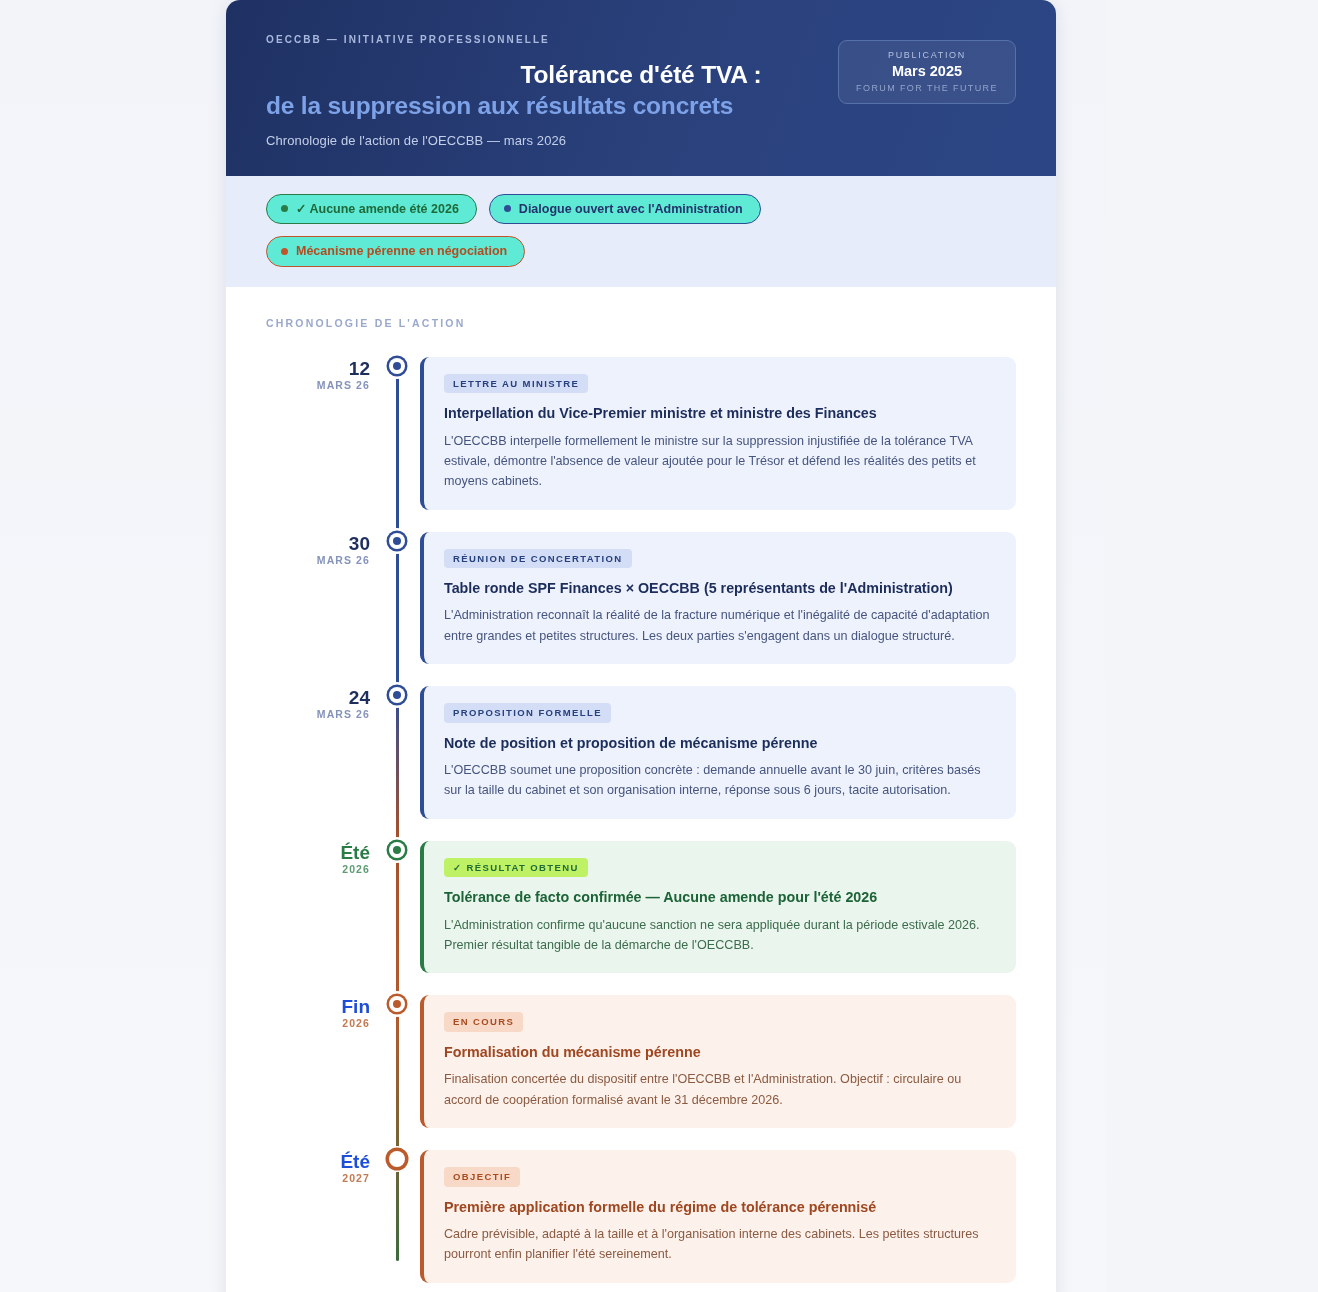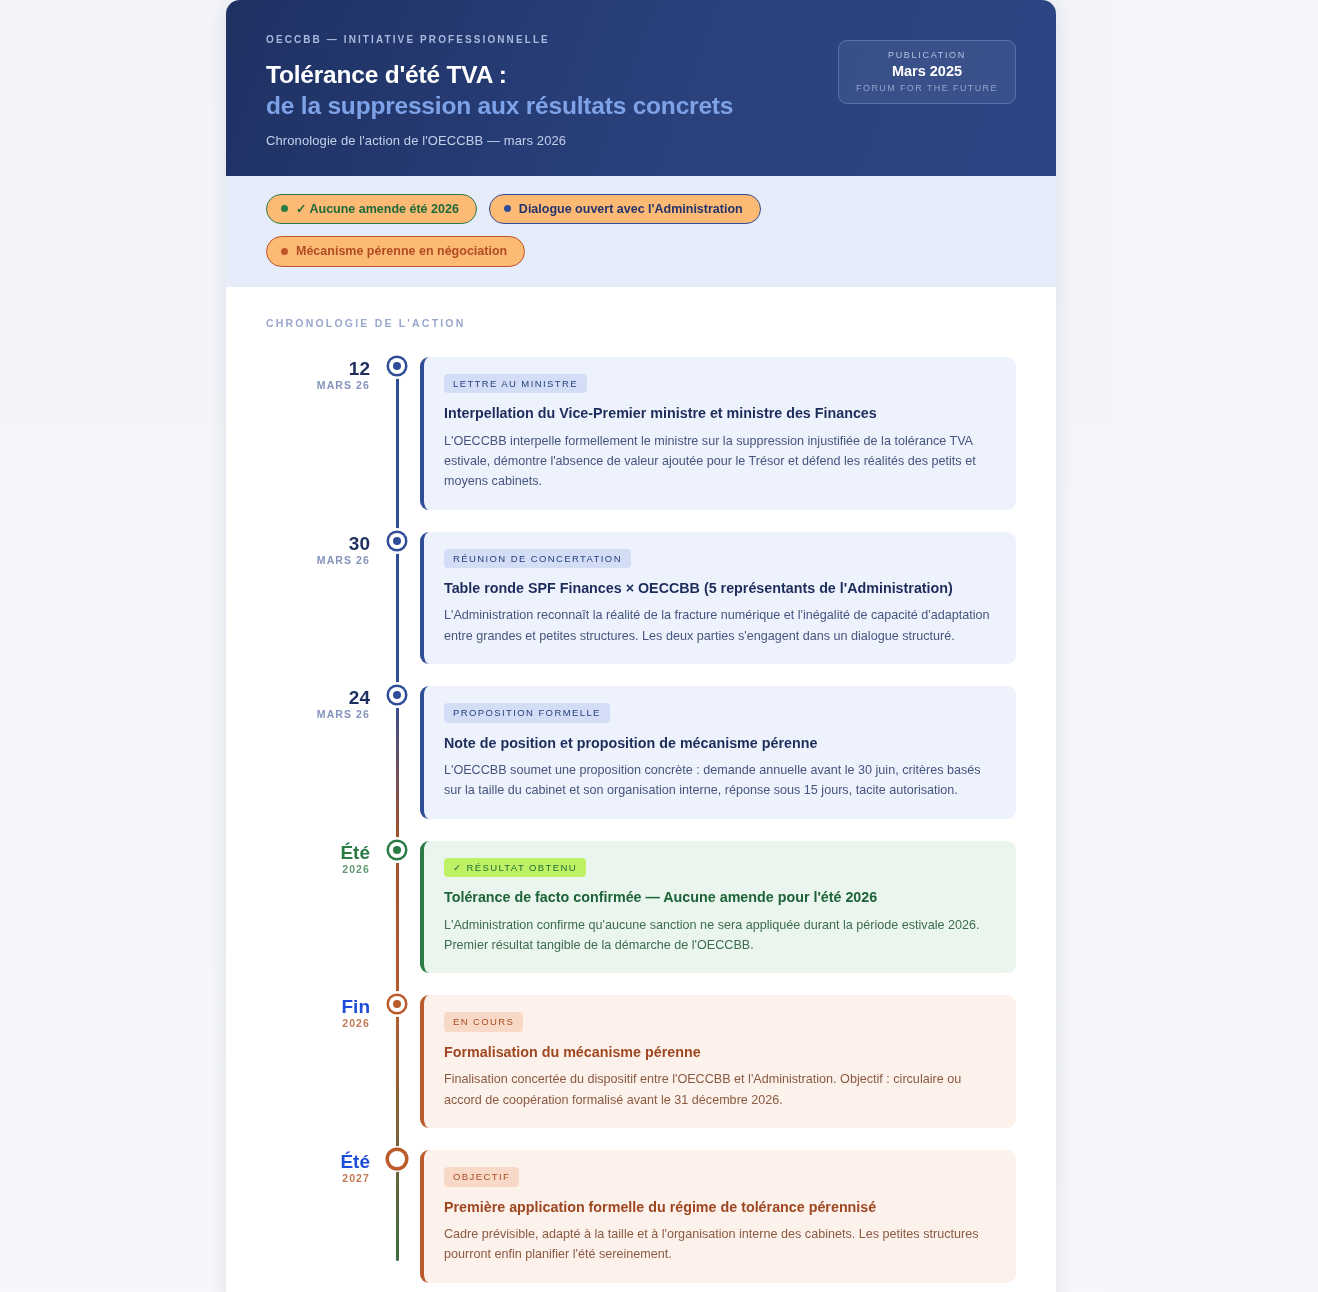--- a/index.html
+++ b/index.html
@@ -45,20 +45,21 @@
     color: #a9b8dd;
     text-transform: uppercase;
     margin-bottom: 14px;
   }
   .hdr-title-1 {
     font-size: 24.5px;
     font-weight: 700;
     color: #ffffff;
     letter-spacing: -.2px;
     line-height: 1.28;
+    text-align: center;
   }
   .hdr-title-2 {
     font-size: 24.5px;
     font-weight: 700;
     color: #7ea2e8;
     letter-spacing: -.2px;
     line-height: 1.28;
   }
   .hdr-sub {
     margin-top: 11px;
@@ -102,21 +103,21 @@
     background: #e7ecfb;
     padding: 18px 40px 20px 40px;
     display: flex;
     flex-wrap: wrap;
     gap: 12px;
   }
   .pill {
     display: inline-flex;
     align-items: center;
     gap: 8px;
-    background: #fdba74;
+    background: #5eead4;
     border-radius: 20px;
     padding: 8px 17px 8px 14px;
     font-size: 12.5px;
     font-weight: 700;
     line-height: 1;
     white-space: nowrap;
   }
   .pill .dot {
     width: 7px; height: 7px; border-radius: 50%;
     display: inline-block;
@@ -223,21 +224,21 @@
     margin-left: 4px;
     border-left: 4px solid transparent;
   }
   .c-blue   { background: #eef2fc; border-left-color: #2f4d96; }
   .c-green  { background: #eaf6ed; border-left-color: #2a7b45; }
   .c-orange { background: #fdf1eb; border-left-color: #bb5a2b; }
 
   .chip {
     display: inline-block;
     font-size: 9.5px;
-    font-weight: 400;
+    font-weight: 700;
     letter-spacing: 1.4px;
     text-transform: uppercase;
     border-radius: 4px;
     padding: 5px 9px;
     line-height: 1;
     margin-bottom: 11px;
   }
   .chip-blue   { background: #d3ddf5; color: #27407e; }
   .chip-green  { background: #bef264; color: #1f6b39; }
   .chip-orange { background: #f8d9c8; color: #a84b1f; }
@@ -341,21 +342,21 @@
             <span class="small">MARS 26</span>
           </div>
           <div class="tl-node">
             <span class="node n-blue">
                 <i></i>
               </span>
           </div>
           <div class="tl-card c-blue">
             <span class="chip chip-blue">PROPOSITION FORMELLE</span>
             <div class="card-title t-blue">Note de position et proposition de mécanisme pérenne</div>
-            <div class="card-desc p-blue">L'OECCBB soumet une proposition concrète : demande annuelle avant le 30 juin, critères basés sur la taille du cabinet et son organisation interne, réponse sous 15 jours, tacite autorisation.</div>
+            <div class="card-desc p-blue">L'OECCBB soumet une proposition concrète : demande annuelle avant le 30 juin, critères basés sur la taille du cabinet et son organisation interne, réponse sous 6 jours, tacite autorisation.</div>
           </div>
         </div>
 
         <div class="tl-item">
           <div class="tl-date d-green">
             <span class="big">Été</span>
             <span class="small">2026</span>
           </div>
           <div class="tl-node">
             <span class="node n-green">

